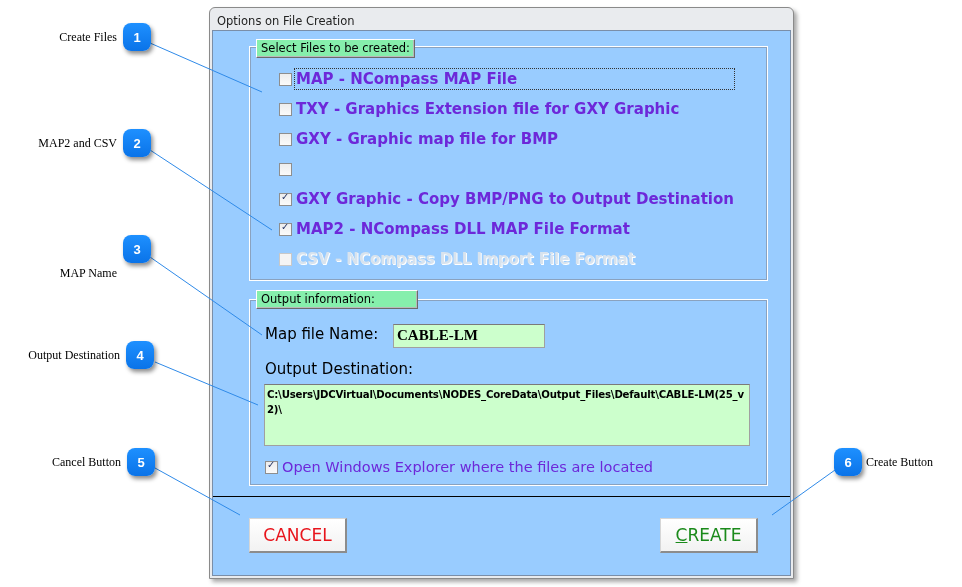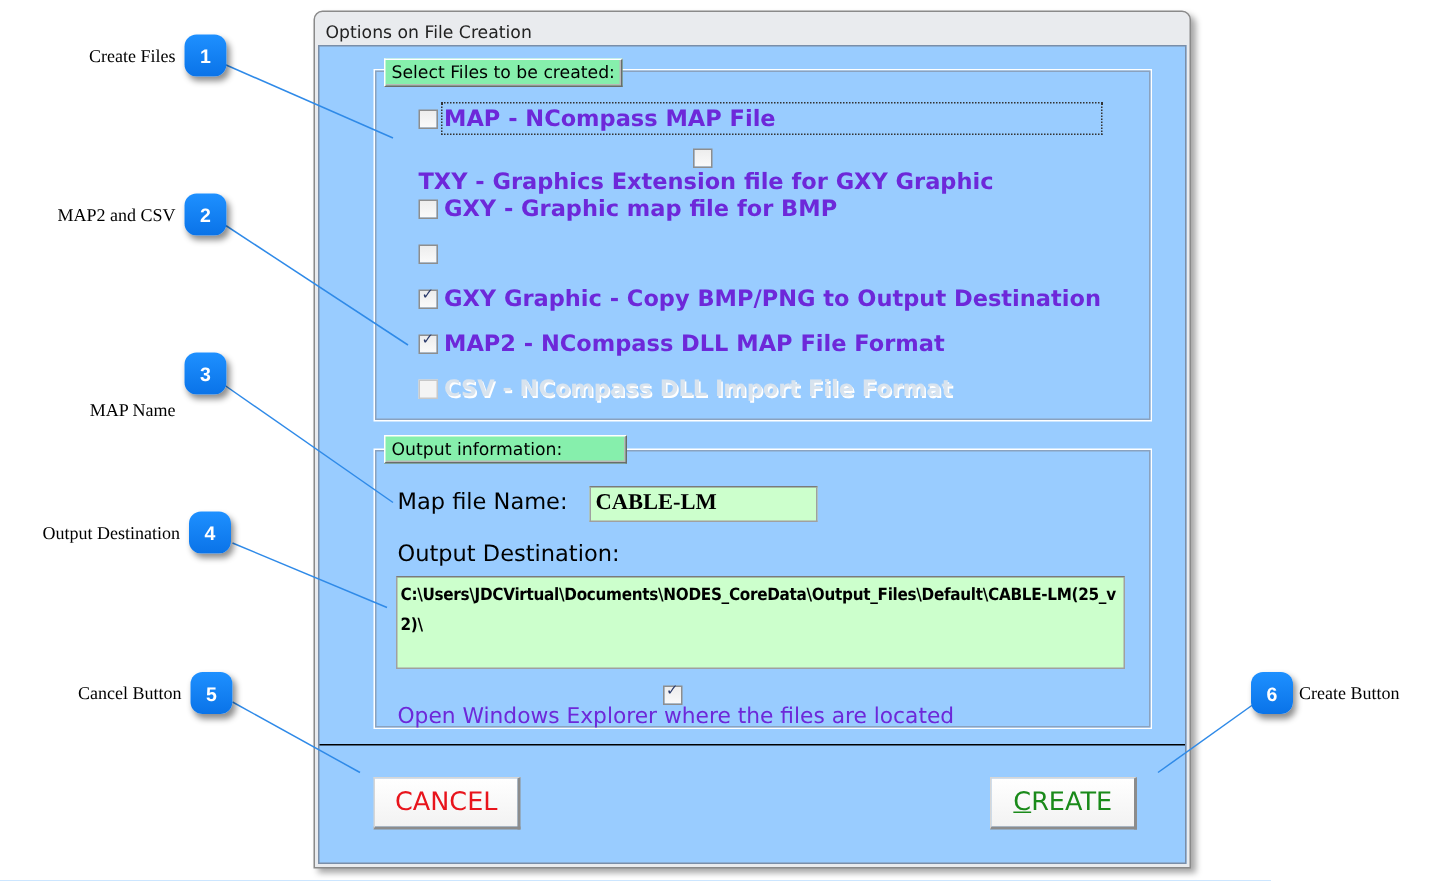--- a/index.html
+++ b/index.html
@@ -83,21 +83,21 @@
   <div class="dialog-title">Options on File Creation</div>
   <div class="dialog-client">
 
     <div class="frame" style="left:36px; top:15px; width:517px; height:233px;"></div>
     <div class="frame-legend" style="left:43px; top:8px;">Select Files to be created:</div>
 
     <div class="chk-row" style="top:38px; left:66px;">
       <span class="chk"></span>
       <span class="focused-label">MAP - NCompass MAP File</span>
     </div>
-    <div class="chk-row" style="top:68px; left:66px;flex-direction:column;">
+    <div class="chk-row" style="top:68px; left:66px;">
       <span class="chk"></span>
       <span>TXY - Graphics Extension file for GXY Graphic</span>
     </div>
     <div class="chk-row" style="top:98px; left:66px;">
       <span class="chk"></span>
       <span>GXY - Graphic map file for BMP</span>
     </div>
     <div class="chk-row" style="top:128px; left:66px;">
       <span class="chk"></span>
     </div>
@@ -114,23 +114,23 @@
       <span>CSV - NCompass DLL Import File Format</span>
     </div>
 
     <div class="frame" style="left:36px; top:268px; width:517px; height:185px;"></div>
     <div class="frame-legend" style="left:43px; top:259px; width:152px;">Output information:</div>
 
     <div class="field-label" style="left:52px; top:294px;">Map file Name:</div>
     <div class="text-input" style="left:180px; top:293px; width:152px; height:24px; font-size:15px; padding:2px 3px;">CABLE-LM</div>
 
     <div class="field-label" style="left:52px; top:329px;">Output Destination:</div>
-    <div class="text-input" style="left:51px; top:353px; width:486px; height:62px; font-size:11.3px; padding:2px 2px; line-height:20px; word-break:break-all; font-family:'DejaVu Sans Condensed','DejaVu Sans',sans-serif; letter-spacing:-0.2px;">C:\Users\JDCVirtual\Documents\NODES_CoreData\Output_Files\Default\CABLE-LM(25_v2)\</div>
+    <div class="text-input" style="left:51px; top:353px; width:486px; height:62px; font-size:11.3px; padding:2px 2px; line-height:15px; word-break:break-all; font-family:'DejaVu Sans Condensed','DejaVu Sans',sans-serif; letter-spacing:-0.2px;">C:\Users\JDCVirtual\Documents\NODES_CoreData\Output_Files\Default\CABLE-LM(25_v2)\</div>
 
-    <div class="chk-row" style="top:426px; left:52px; font-weight:normal; font-size:14.5px;flex-direction:column;">
+    <div class="chk-row" style="top:426px; left:52px; font-weight:normal; font-size:14.5px;">
       <span class="chk checked"></span>
       <span>Open Windows Explorer where the files are located</span>
     </div>
 
     <div class="separator" style="top:465px;"></div>
 
     <div class="btn" style="left:36px; top:487px; color:#e8141c;">
       <span>CANCEL</span>
     </div>
     <div class="btn" style="left:447px; top:487px; color:#1a8a1a;">

